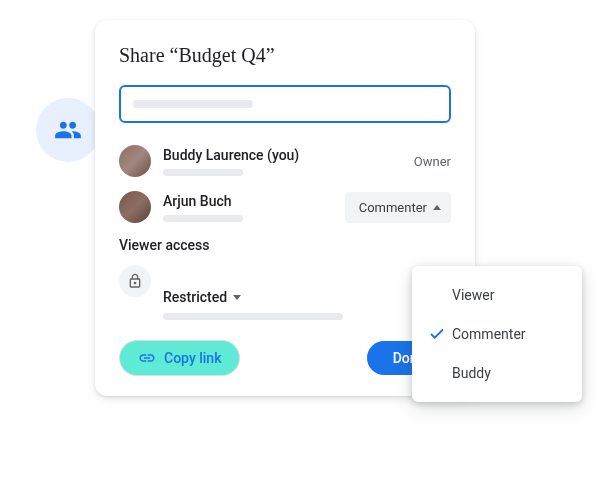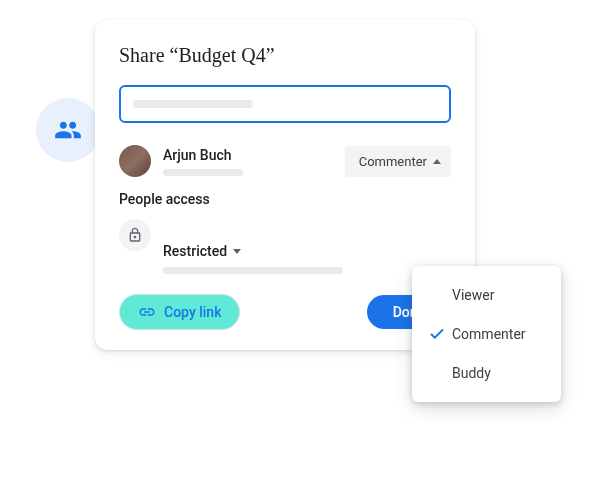--- a/index.html
+++ b/index.html
@@ -217,21 +217,21 @@
       border-radius: 20px;
       padding: 9px 26px;
       font-size: 14px;
       font-weight: 500;
       cursor: pointer;
     }
     .dropdown-menu {
       position: absolute;
       left: 412px;
       top: 266px;
-      width: 149px;
+      width: 170px;
       background: #fff;
       border-radius: 6px;
       box-shadow: 0 2px 6px rgba(60,64,67,0.2), 0 6px 18px rgba(60,64,67,0.18);
       padding: 10px 0;
     }
     .dropdown-item {
       display: flex;
       align-items: center;
       padding: 11px 18px 11px 16px;
       font-size: 14px;
@@ -262,35 +262,43 @@
 </div>
 
 <div class="dialog">
   <div class="dialog-title">Share “Budget Q4”</div>
 
   <div class="input-field">
     <div class="input-placeholder-bar"></div>
   </div>
 
 
+  <div class="person-row">
+    <div class="avatar avatar-1"></div>
+    <div class="person-info">
+      <div class="person-name">Buddy Laurence (you)</div>
+      <div class="person-email-bar"></div>
+    </div>
+    <div class="role-label">Owner</div>
+  </div>
 
   <div class="person-row">
     <div class="avatar avatar-2"></div>
     <div class="person-info">
       <div class="person-name">Arjun Buch</div>
       <div class="person-email-bar"></div>
     </div>
     <div class="role-dropdown">
       <span>Commenter</span>
       <span class="arrow"></span>
     </div>
   </div>
 
   <div class="general-access-section">
-    <div class="section-header">People access</div>
+    <div class="section-header">Viewer access</div>
     <div class="general-access-row">
       <div class="lock-circle">
         <svg viewBox="0 0 24 24">
           <path d="M18 8h-1V6c0-2.76-2.24-5-5-5S7 3.24 7 6v2H6c-1.1 0-2 .9-2 2v10c0 1.1.9 2 2 2h12c1.1 0 2-.9 2-2V10c0-1.1-.9-2-2-2zM9 6c0-1.66 1.34-3 3-3s3 1.34 3 3v2H9V6zm9 14H6V10h12v10zm-6-3c1.1 0 2-.9 2-2s-.9-2-2-2-2 .9-2 2 .9 2 2 2z"></path>
         </svg>
       </div>
       <div class="general-access-info">
         <div class="restricted-row">
           <span>Restricted</span>
           <span class="arrow-down"></span>

